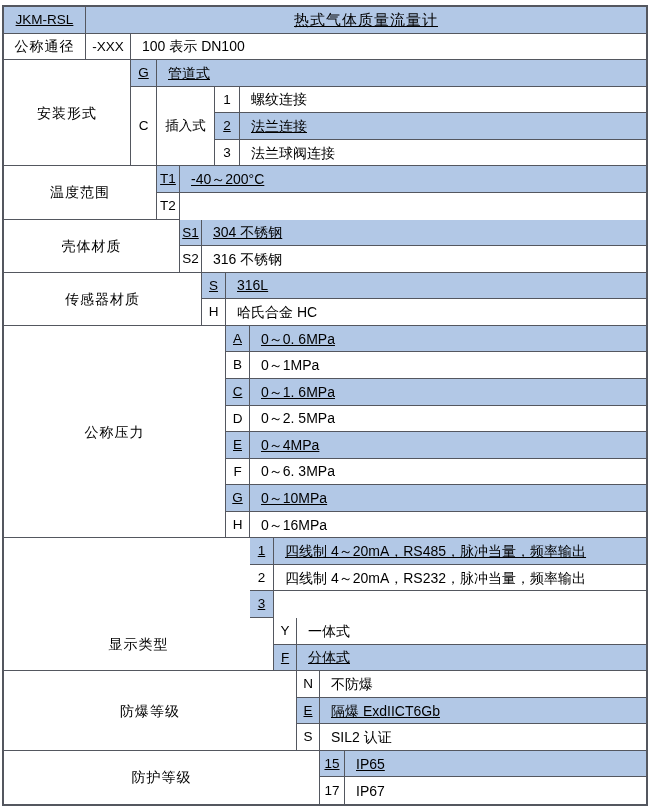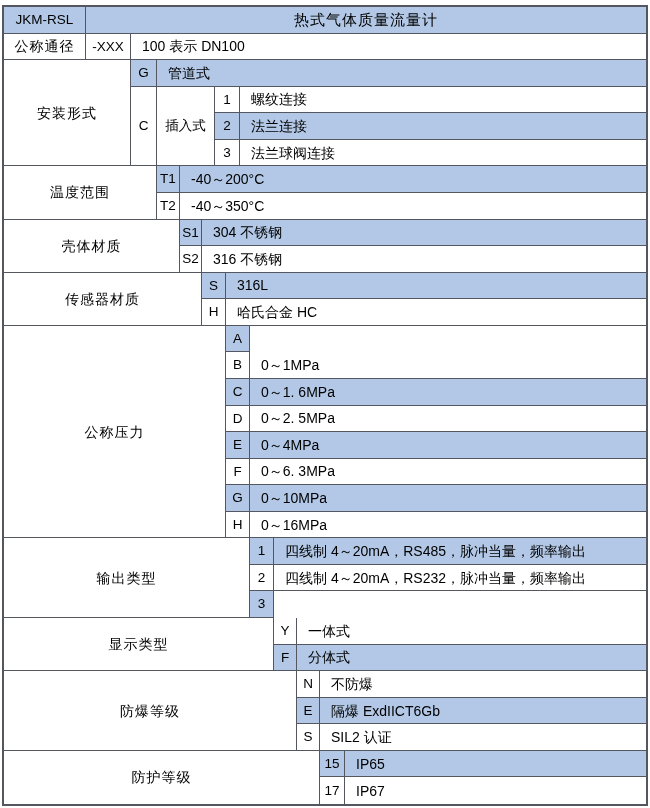--- a/index.html
+++ b/index.html
@@ -19,21 +19,21 @@
   .cell {
     border-right:1px solid var(--border,#54575f);
     border-bottom:1px solid var(--border,#54575f);
     display:flex; align-items:center;
     font-size:14px; line-height:1; overflow:hidden; white-space:nowrap;
   }
   .label { justify-content:center; text-align:center; letter-spacing:1px; }
   .code  { justify-content:center; text-align:center; font-size:13.5px; }
   .desc  { padding-left:11px; }
   .title { justify-content:center; font-size:15px; letter-spacing:1px; }
-  .hl    { background:var(--hl,#b2c8e6); }
+  .hl    { background:var(--hl,#b2c8e6);text-decoration:underline; }
   .lastcol { border-right:none; }
   .lastrow { border-bottom:none; }
 </style>
 </head>
 <body style="background: rgb(255, 255, 255); color: rgb(0, 0, 0);">
 
 <div class="sheet">
 
   <div class="cell code hl" style="grid-area:1/1/2/2">JKM-RSL</div>
   <div class="cell title hl lastcol" style="grid-area:1/2/2/15">热式气体质量流量计</div>
@@ -51,52 +51,51 @@
   <div class="cell desc lastcol" style="grid-area:4/9/5/15">螺纹连接</div>
   <div class="cell code hl" style="grid-area:5/7/6/9">2</div>
   <div class="cell desc hl lastcol" style="grid-area:5/9/6/15">法兰连接</div>
   <div class="cell code" style="grid-area:6/7/7/9">3</div>
   <div class="cell label" style="grid-area:7/1/9/4">温度范围</div>
 
   <div class="cell desc lastcol" style="grid-area:6/9/7/15">法兰球阀连接</div>
   <div class="cell code hl" style="grid-area:7/4/8/5">T1</div>
   <div class="cell desc hl lastcol" style="grid-area:7/5/8/15">-40～200°C</div>
   <div class="cell code" style="grid-area:8/4/9/5">T2</div>
-  <div class="cell desc lastcol" style="grid-area:8/5/9/15">-40～350°C</div>
 
   <div class="cell label" style="grid-area:9/1/11/5">壳体材质</div>
   <div class="cell code hl" style="grid-area:9/5/10/6">S1</div>
   <div class="cell desc hl lastcol" style="grid-area:9/6/10/15">304 不锈钢</div>
   <div class="cell code" style="grid-area:10/5/11/6">S2</div>
   <div class="cell desc lastcol" style="grid-area:10/6/11/15">316 不锈钢</div>
 
   <div class="cell label" style="grid-area:11/1/13/6">传感器材质</div>
   <div class="cell code hl" style="grid-area:11/6/12/8">S</div>
   <div class="cell desc hl lastcol" style="grid-area:11/8/12/15">316L</div>
   <div class="cell code" style="grid-area:12/6/13/8">H</div>
   <div class="cell desc lastcol" style="grid-area:12/8/13/15">哈氏合金 HC</div>
 
   <div class="cell label" style="grid-area:13/1/21/8">公称压力</div>
   <div class="cell code hl" style="grid-area:13/8/14/10">A</div>
+  <div class="cell desc hl lastcol" style="grid-area:13/10/14/15">0～0. 6MPa</div>
   <div class="cell code" style="grid-area:14/8/15/10">B</div>
   <div class="cell desc lastcol" style="grid-area:14/10/15/15">0～1MPa</div>
   <div class="cell code hl" style="grid-area:15/8/16/10">C</div>
   <div class="cell desc hl lastcol" style="grid-area:15/10/16/15">0～1. 6MPa</div>
   <div class="cell code" style="grid-area:16/8/17/10">D</div>
   <div class="cell desc lastcol" style="grid-area:16/10/17/15">0～2. 5MPa</div>
   <div class="cell code hl" style="grid-area:17/8/18/10">E</div>
   <div class="cell desc hl lastcol" style="grid-area:17/10/18/15">0～4MPa</div>
   <div class="cell code" style="grid-area:18/8/19/10">F</div>
   <div class="cell desc lastcol" style="grid-area:18/10/19/15">0～6. 3MPa</div>
   <div class="cell code hl" style="grid-area:19/8/20/10">G</div>
   <div class="cell desc hl lastcol" style="grid-area:19/10/20/15">0～10MPa</div>
   <div class="cell code" style="grid-area:20/8/21/10">H</div>
   <div class="cell desc lastcol" style="grid-area:20/10/21/15">0～16MPa</div>
 
-  <div class="cell label" style="grid-area:21/1/24/10">输出类型</div>
   <div class="cell code hl" style="grid-area:21/10/22/11">1</div>
   <div class="cell desc hl lastcol" style="grid-area:21/11/22/15">四线制 4～20mA，RS485，脉冲当量，频率输出</div>
   <div class="cell code" style="grid-area:22/10/23/11">2</div>
   <div class="cell desc lastcol" style="grid-area:22/11/23/15">四线制 4～20mA，RS232，脉冲当量，频率输出</div>
   <div class="cell code hl" style="grid-area:23/10/24/11">3</div>
 
   <div class="cell label" style="grid-area:24/1/26/11">显示类型</div>
   <div class="cell code" style="grid-area:24/11/25/12">Y</div>
   <div class="cell desc lastcol" style="grid-area:24/12/25/15">一体式</div>
   <div class="cell code hl" style="grid-area:25/11/26/12">F</div>

